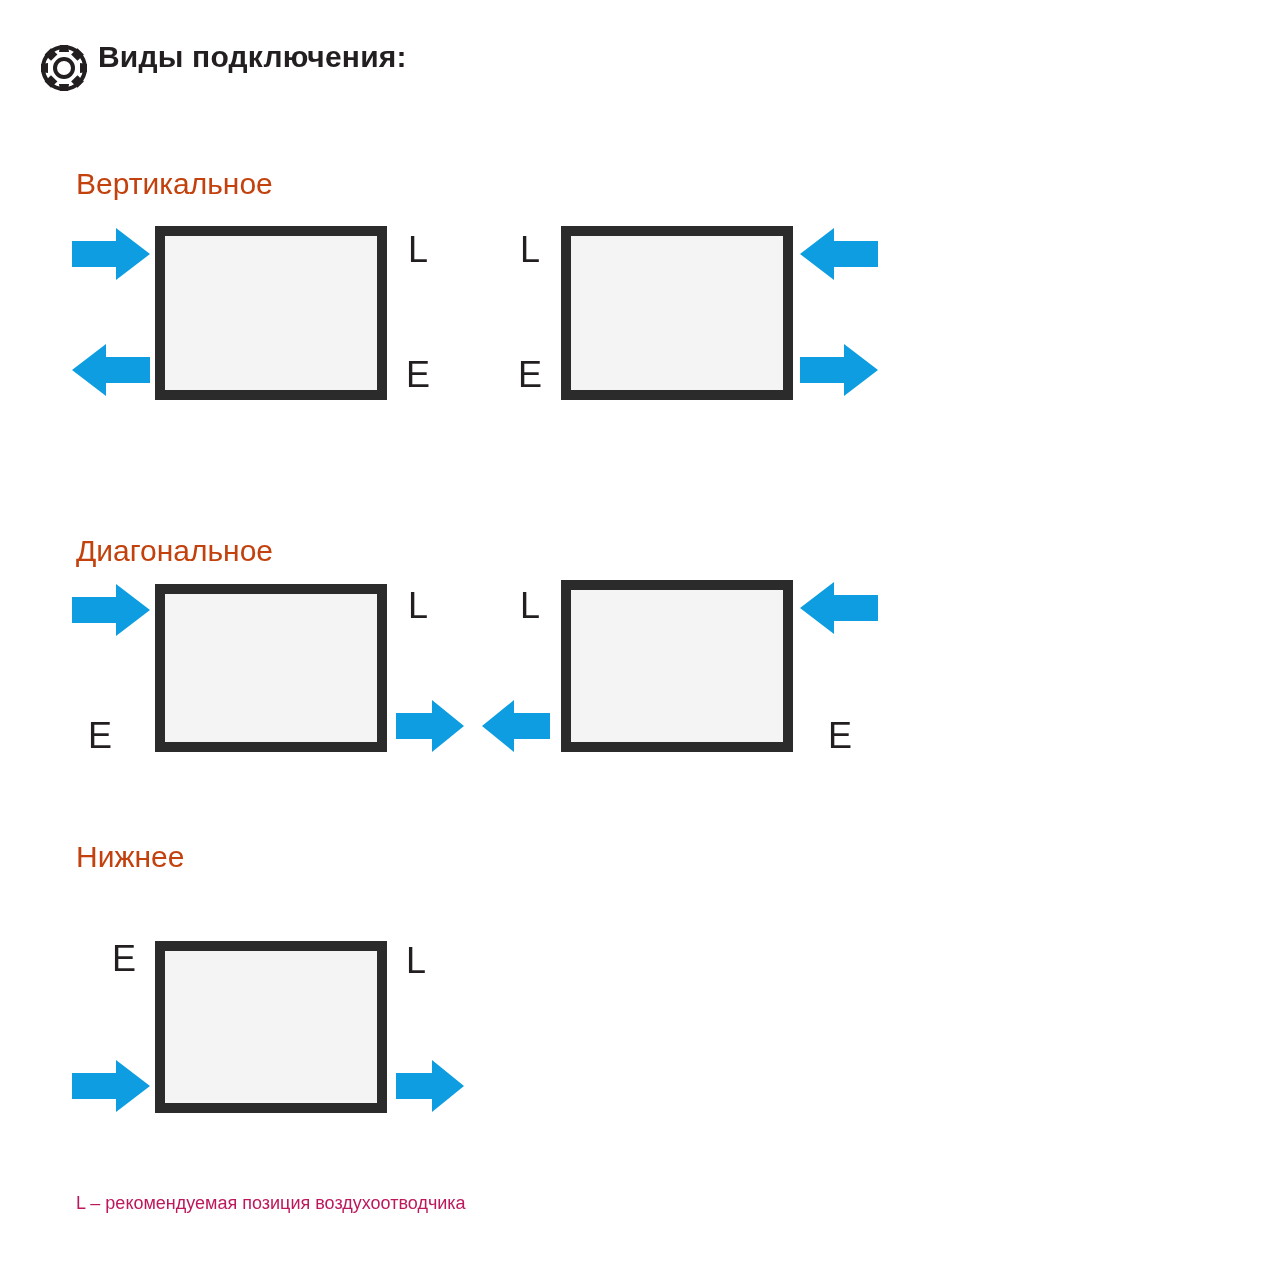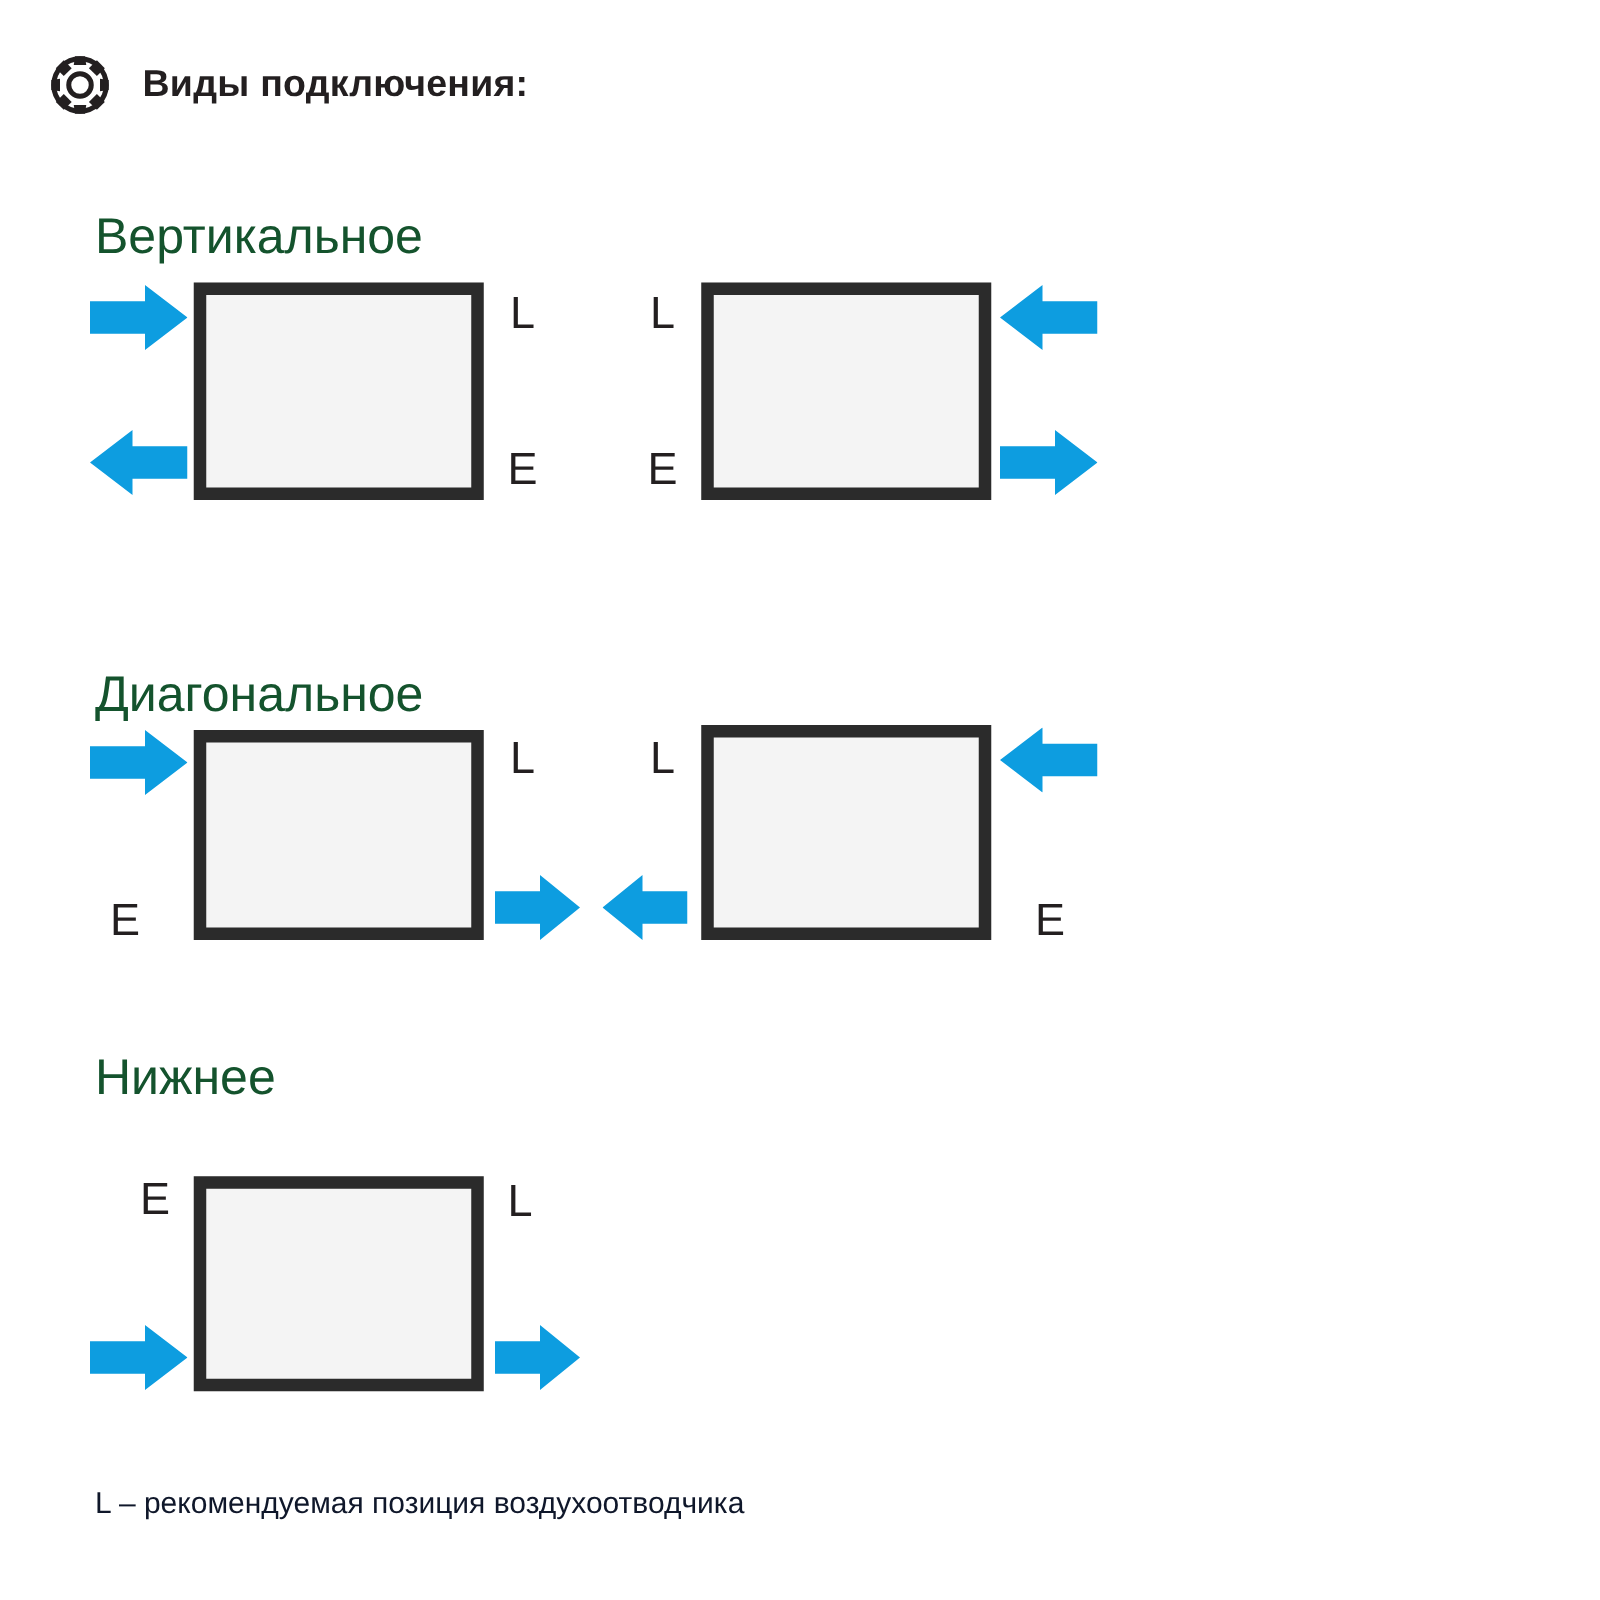--- a/index.html
+++ b/index.html
@@ -15,22 +15,22 @@
     position: relative;
     overflow: hidden;
   }
 
   
   .header {
     position: absolute;
     left: 36px;
     top: 40px;
     display: flex;
-    align-items: center;
-    gap: 22px;
+    align-items: flex-start;
+    gap: 6px;
   }
   .gear-icon {
     width: 56px;
     height: 56px;
     display: block;
   }
   .header-title {
     font-size: 30px;
     font-weight: bold;
     letter-spacing: 0.2px;
@@ -39,23 +39,23 @@
 
   
   .section {
     position: absolute;
     left: 0;
     width: 1280px;
   }
   .section-title {
     position: absolute;
     left: 76px;
-    font-size: 40px;
+    font-size: 30px;
     font-weight: normal;
-    color: #14532d;
+    color: #c2410c;
     white-space: nowrap;
   }
 
   
   .radiator {
     position: absolute;
     box-sizing: border-box;
     background: #f4f4f4;
     border: 10px solid #2b2b2b;
   }
@@ -73,23 +73,23 @@
   .arrow {
     position: absolute;
   }
   .arrow svg { display: block; }
 
   
   .legend {
     position: absolute;
     left: 76px;
     top: 1186px;
-    font-size: 24px;
+    font-size: 18px;
     line-height: 34px;
-    color: #0f172a;
+    color: #be185d;
   }
   .legend div { white-space: nowrap; }
 </style>
 </head>
 <body>
 
 <div class="header">
   <span class="gear-icon">
     <svg viewBox="0 0 56 56" width="56" height="56" aria-hidden="true">
       <g fill="none" stroke="#231f20" stroke-width="4">

